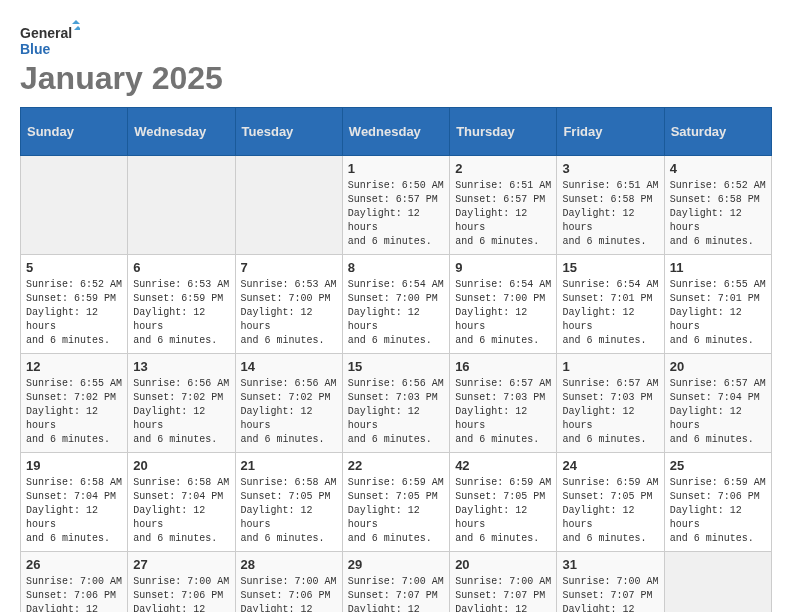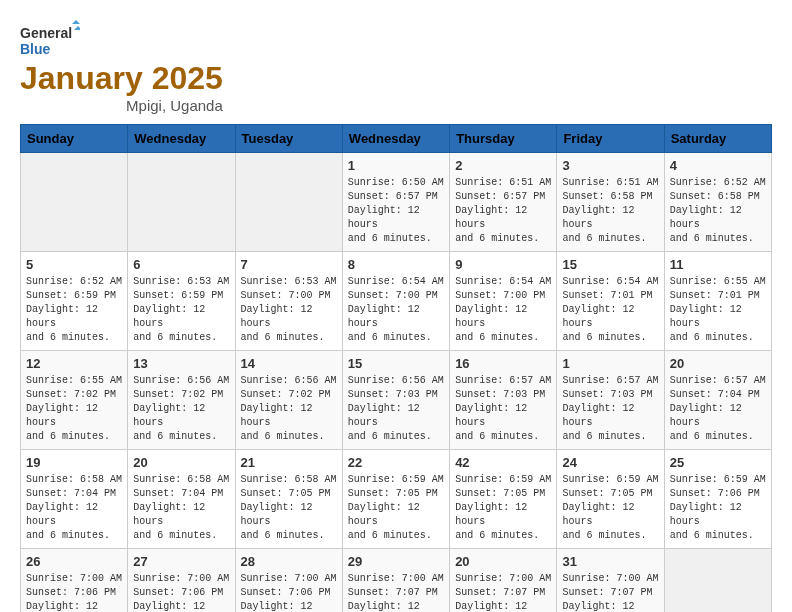--- a/index.html
+++ b/index.html
@@ -21,36 +21,36 @@
       display: flex;
       align-items: center;
       gap: 4px;
     }
     .title-block {
       text-align: right;
     }
     .cal-title {
       font-size: 32px;
       font-weight: bold;
-      color: #a16207;
+      color: #737373;
     }
     .cal-subtitle {
       font-size: 15px;
       color: #555;
     }
     table {
       width: 100%;
       border-collapse: collapse;
       table-layout: fixed;
     }
     thead tr th {
       background-color: #2a6db5;
-      color: #000000;
+      color: #e5e5e5;
       text-align: left;
-      padding: 6px 6px;
+      padding: 16px 6px;
       font-size: 13px;
       font-weight: bold;
       border: 1px solid #1a5a9a;
     }
     tbody tr td {
       vertical-align: top;
       border: 1px solid #ccc;
       padding: 5px 5px;
       font-size: 11px;
       color: #333;
@@ -86,21 +86,20 @@
   <div class="logo">
   <svg width="60" height="40" viewBox="0 0 60 40" xmlns="http://www.w3.org/2000/svg">
     <text x="0" y="18" font-size="14" font-weight="bold" fill="#333" font-family="Arial">General</text>
     <text x="0" y="34" font-size="14" font-weight="bold" fill="#2a6db5" font-family="Arial">Blue</text>
     <polygon points="52,4 60,4 56,0" fill="#4a9fd5"></polygon>
     <polygon points="54,10 62,10 58,6" fill="#4a9fd5"></polygon>
   </svg>
 </div>
   <div class="title-block">
     <div class="cal-title">January 2025</div>
-    <div class="cal-subtitle">Mpigi, Uganda</div>
   </div>
 </div>
 
 <table>
   <thead>
     <tr>
     <th>Sunday</th>
         <th>Wednesday</th>
         <th>Tuesday</th>
         <th>Wednesday</th>

